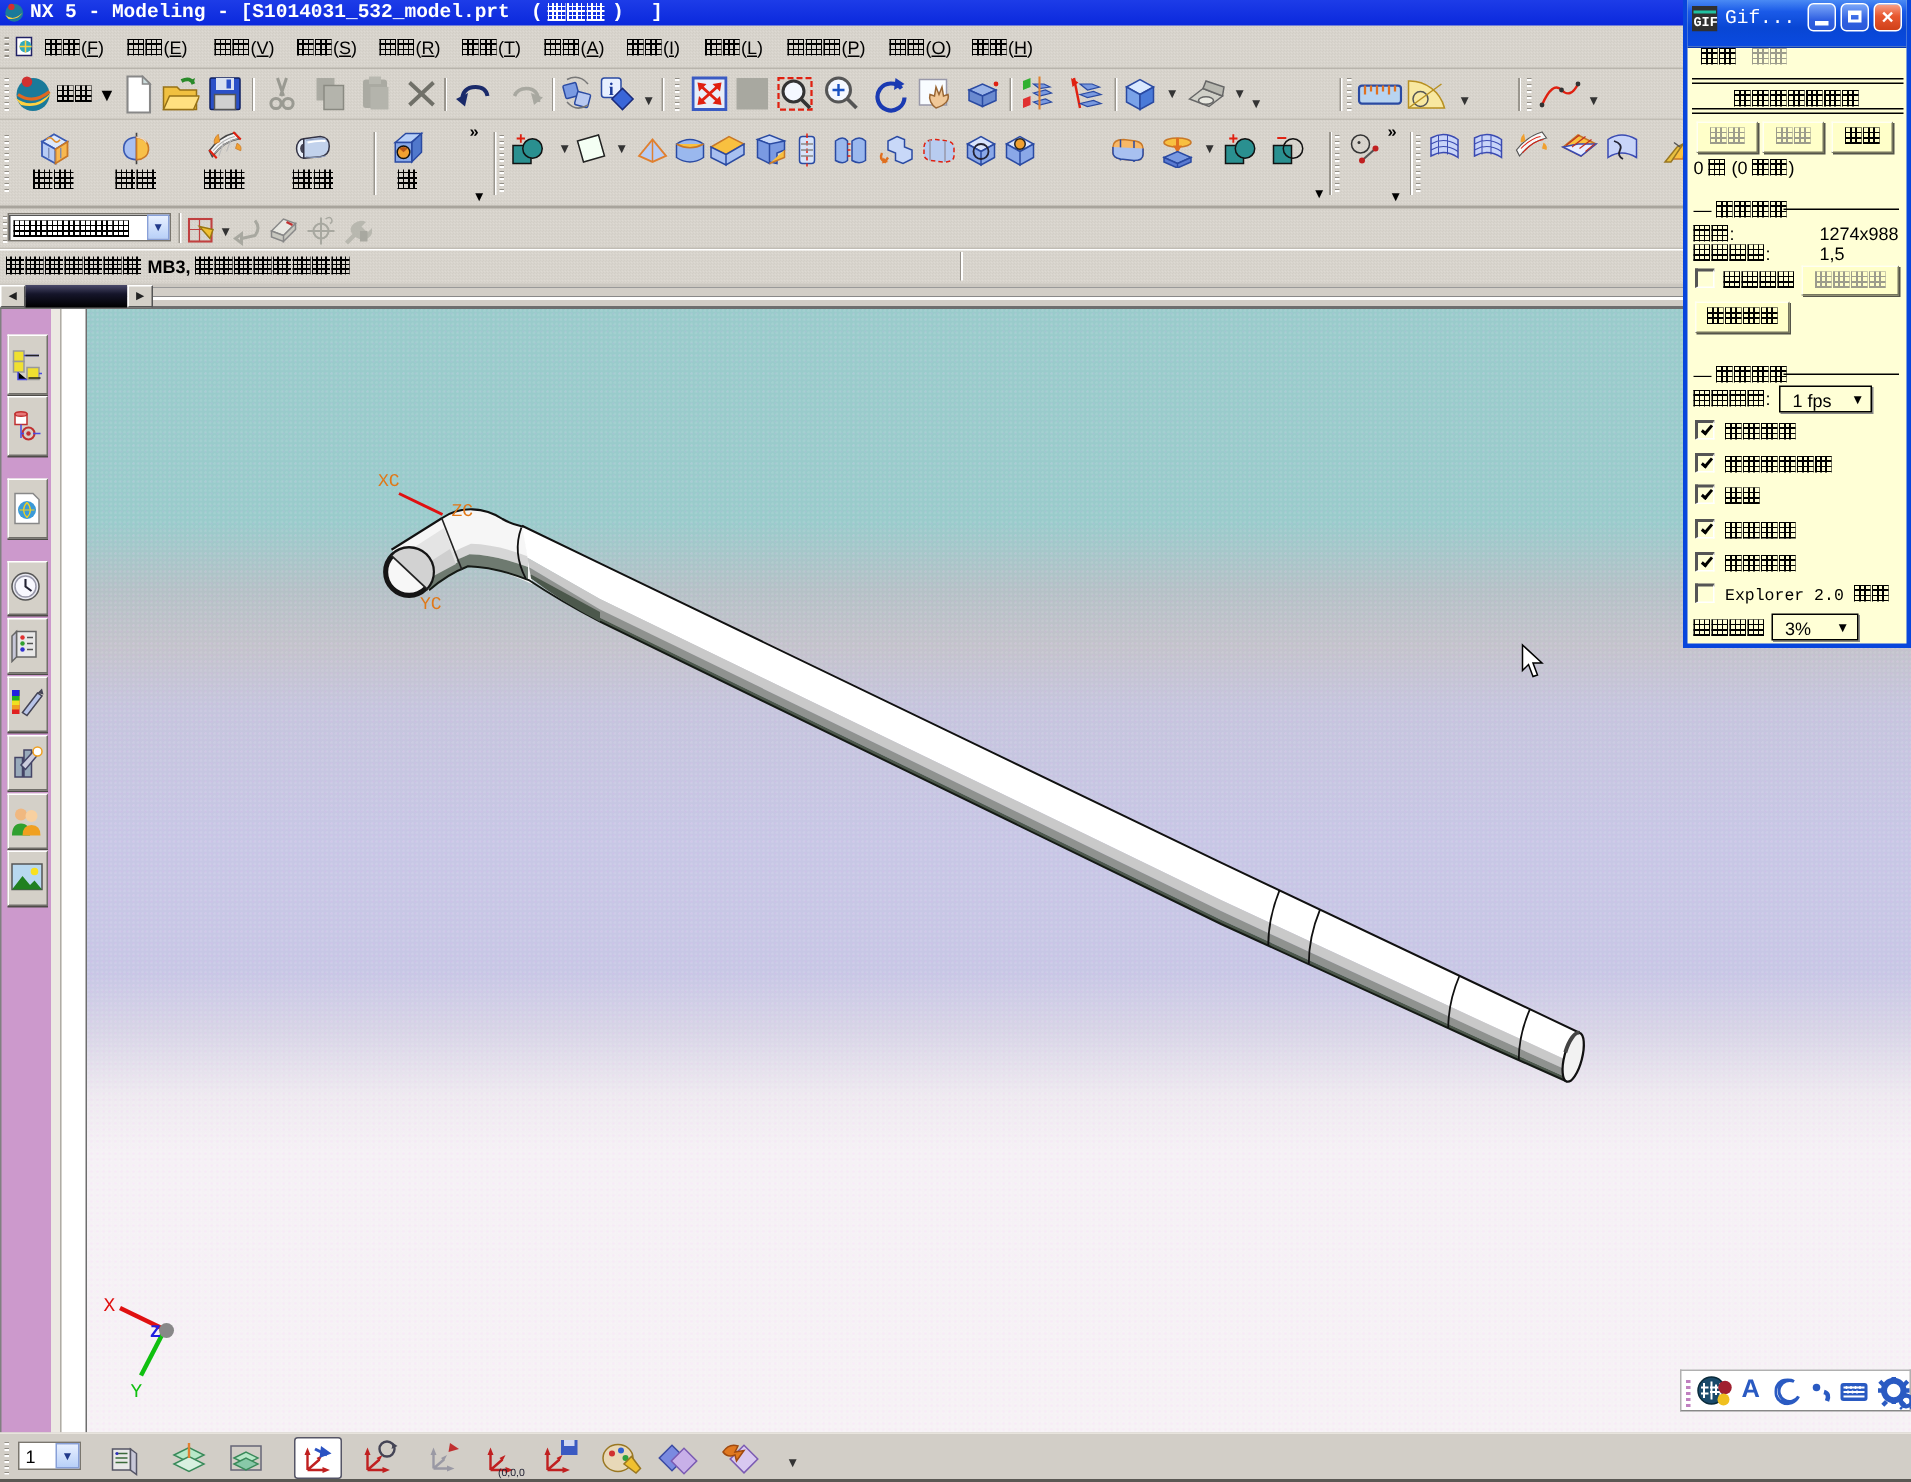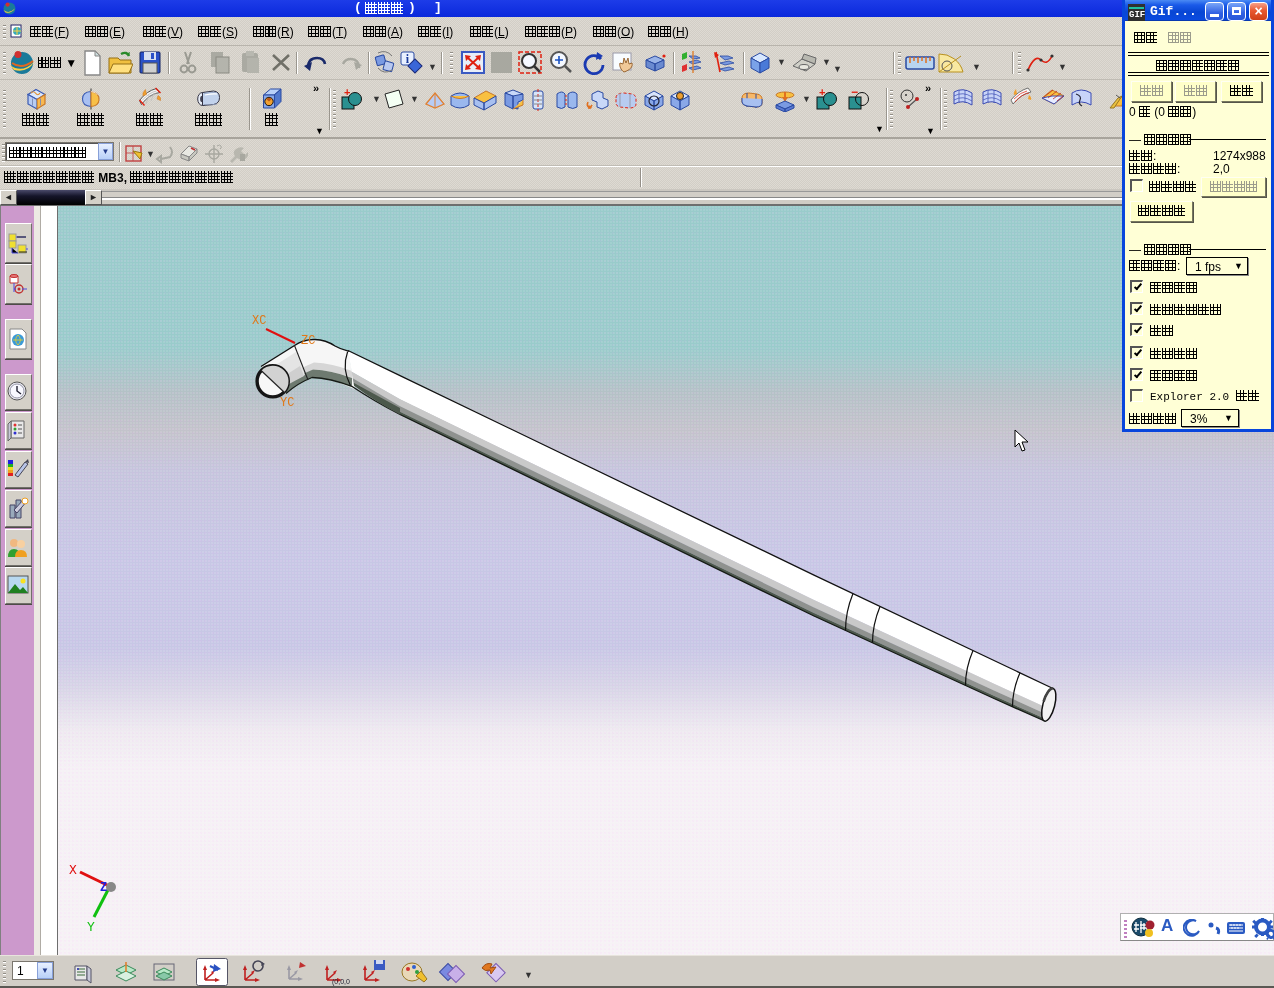--- a/index.html
+++ b/index.html
@@ -40,20 +40,21 @@
 .gl{position:absolute;font-size:12px;white-space:nowrap}
 </style></head><body>
 <div class="abs dither" style="left:0;top:17px;width:1274px;height:172px"></div>
 
 <div id="titlebar" class="abs">
 <svg class="abs" style="left:3px;top:2px" width="13" height="13" viewBox="0 0 13 13">
       <circle cx="6.5" cy="6.5" r="6" fill="#1a7a9a"></circle>
       <path d="M0.5 8 Q6 12.5 12 6.5 Q9 11.5 2.5 10.5Z" fill="#ffd040"></path>
       <circle cx="4.6" cy="2.6" r="2.1" fill="#d03030"></circle>
     </svg>
+<span style="position:absolute;left:20px;top:0">NX 5 - Modeling - [S1014031_532_model.prt</span>
 <span style="position:absolute;left:354px;top:0">(</span>
 <span style="position:absolute;left:365px;top:2px"><span class="c b" style="width:12px;height:12px;color:#fff;"></span><span class="c b" style="width:12px;height:12px;color:#fff;"></span><span class="c b" style="width:12px;height:12px;color:#fff;"></span></span>
 <span style="position:absolute;left:408px;top:0">)</span>
 <span style="position:absolute;left:434px;top:0">]</span>
 </div>
 
 <div id="menubar" class="abs">
     <span class="hgrip" style="left:3px;top:6px;height:16px"></span>
     <svg class="abs" style="left:10px;top:7px" width="14" height="14" viewBox="0 0 14 14">
       <rect x="1" y="1" width="10" height="12" fill="#fff" stroke="#226" stroke-width="1"></rect>
@@ -632,27 +633,27 @@
       <rect x="12" y="8" width="12" height="12" fill="#c8b0e8" stroke="#7a5ab2" transform="rotate(45 18 14)"></rect>
     </svg>
     <svg class="abs" style="left:480px;top:4px" width="28" height="26" viewBox="0 0 28 26">
       <rect x="10" y="6" width="13" height="13" fill="#d8c8f0" stroke="#7a5ab2" transform="rotate(45 16 12)"></rect>
       <path d="M2 8q4-6 10-4l-2 4 6-1-5 7-1-4q-5 2-8-2z" fill="#e07820" stroke="#a04a10"></path>
     </svg>
     <span class="abs" style="left:524px;top:14px;font-size:9px;color:#333">▼</span>
   </div>
 
 <div id="gifwin" class="abs">
-    <div class="abs" style="left:0;top:0;width:146px;height:21px;background:linear-gradient(#4a8af4 0%,#1a5ae8 25%,#0846d4 60%,#0a4ae0 100%);border-bottom:1px solid #0838b0">
+    <div class="abs" style="left:0;top:0;width:146px;height:32px;background:linear-gradient(#4a8af4 0%,#1a5ae8 25%,#0846d4 60%,#0a4ae0 100%);border-bottom:1px solid #0838b0">
       <svg class="abs" style="left:3px;top:4px" width="17" height="17" viewBox="0 0 17 17">
         <rect x="0" y="0" width="17" height="17" fill="#303030"></rect>
         <rect x="1" y="3" width="15" height="2" fill="#20c0a0"></rect>
         <text x="1" y="13" font-size="9" font-weight="bold" fill="#fff" font-family="Liberation Mono">GIF</text>
       </svg>
-      <span class="abs" style="left:25px;top:4px;color:#fff;font-weight:bold;font-size:13px;font-family:'Liberation Mono',monospace">Gif...</span>
+      <span class="abs" style="left:25px;top:4px;color:#fff;font-weight:normal;font-size:13px;font-family:'Liberation Mono',monospace">Gif...</span>
       <span class="xpbtn" style="left:80px;width:19px;height:19px;background:linear-gradient(#7aa6f8,#3060e2 60%,#2a58d8)">
         <i style="position:absolute;left:4px;bottom:3px;width:9px;height:3px;background:#fff"></i>
       </span>
       <span class="xpbtn" style="left:102px;width:19px;height:19px;background:linear-gradient(#7aa6f8,#3060e2 60%,#2a58d8)">
         <i style="position:absolute;left:4px;top:4px;width:9px;height:8px;border:2px solid #fff;border-top-width:3px"></i>
       </span>
       <span class="xpbtn" style="left:124px;width:19px;height:19px;background:linear-gradient(#f8a088,#e85830 45%,#d04018);font-size:14px;line-height:17px">×</span>
     </div>
     <span class="gl" style="left:9px;top:31px"><span class="c"></span><span class="c"></span></span>
     <span class="gl gtxt" style="left:43px;top:31px"><span class="c" style="width:11px;height:11px;color:#9c9c8c;"></span><span class="c" style="width:11px;height:11px;color:#9c9c8c;"></span></span>
@@ -661,21 +662,21 @@
     <div class="hr2" style="top:72px"></div>
     <div class="ybtn" style="left:6px;top:81px;width:41px;height:21px;line-height:19px"><span class="gtxt"><span class="c" style="width:11px;height:11px;color:#9c9c8c;"></span><span class="c" style="width:11px;height:11px;color:#9c9c8c;"></span></span></div>
     <div class="ybtn" style="left:50px;top:81px;width:41px;height:21px;line-height:19px"><span class="gtxt"><span class="c" style="width:11px;height:11px;color:#9c9c8c;"></span><span class="c" style="width:11px;height:11px;color:#9c9c8c;"></span></span></div>
     <div class="ybtn" style="left:96px;top:81px;width:41px;height:21px;line-height:19px"><span class="c"></span><span class="c"></span></div>
     <span class="gl" style="left:4px;top:105px">0 <span class="c"></span> (0 <span class="c"></span><span class="c"></span>)</span>
     <span class="gl" style="left:4px;top:133px">—&nbsp;<span class="c"></span><span class="c"></span><span class="c"></span><span class="c"></span></span>
     <span class="abs" style="left:64px;top:139px;width:77px;height:1px;background:#000"></span>
     <span class="gl" style="left:4px;top:149px"><span class="c"></span><span class="c"></span>:</span>
     <span class="gl" style="left:88px;top:149px">1274x988</span>
     <span class="gl" style="left:4px;top:162px"><span class="c"></span><span class="c"></span><span class="c"></span><span class="c"></span>:</span>
-    <span class="gl" style="left:88px;top:162px">2,0</span>
+    <span class="gl" style="left:88px;top:162px">1,5</span>
     <span class="cbx" style="left:5px;top:179px"></span>
     <span class="gl" style="left:24px;top:180px"><span class="c"></span><span class="c"></span><span class="c"></span><span class="c"></span></span>
     <div class="ybtn" style="left:76px;top:177px;width:65px;height:20px;line-height:18px;font-weight:normal"><span class="gtxt"><span class="c" style="width:11px;height:11px;color:#9c9c8c;"></span><span class="c" style="width:11px;height:11px;color:#9c9c8c;"></span><span class="c" style="width:11px;height:11px;color:#9c9c8c;"></span><span class="c" style="width:11px;height:11px;color:#9c9c8c;"></span></span></div>
     <div class="ybtn" style="left:5px;top:201px;width:63px;height:21px;line-height:19px"><span class="c"></span><span class="c"></span><span class="c"></span><span class="c"></span></div>
     <span class="gl" style="left:4px;top:243px">—&nbsp;<span class="c"></span><span class="c"></span><span class="c"></span><span class="c"></span></span>
     <span class="abs" style="left:64px;top:249px;width:77px;height:1px;background:#000"></span>
     <span class="gl" style="left:4px;top:259px"><span class="c"></span><span class="c"></span><span class="c"></span><span class="c"></span>:</span>
     <div class="abs" style="left:61px;top:257px;width:62px;height:18px;background:#FFFFD6;border:1px solid #000;box-shadow:1px 1px 0 #888">
       <span class="gl" style="left:8px;top:2px">1 fps</span>
       <span class="abs" style="left:47px;top:3px;font-size:9px">▼</span>

